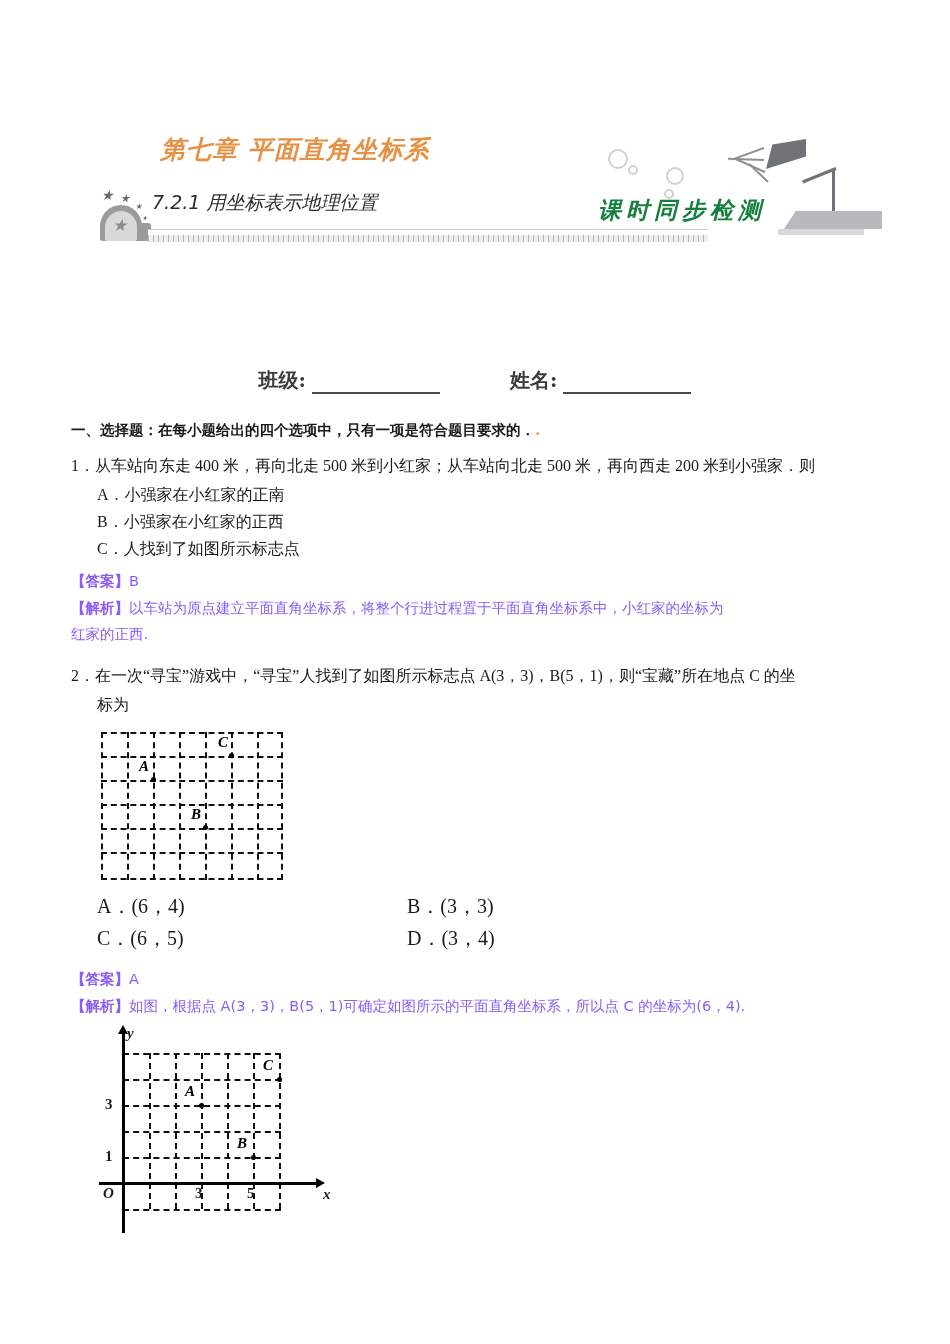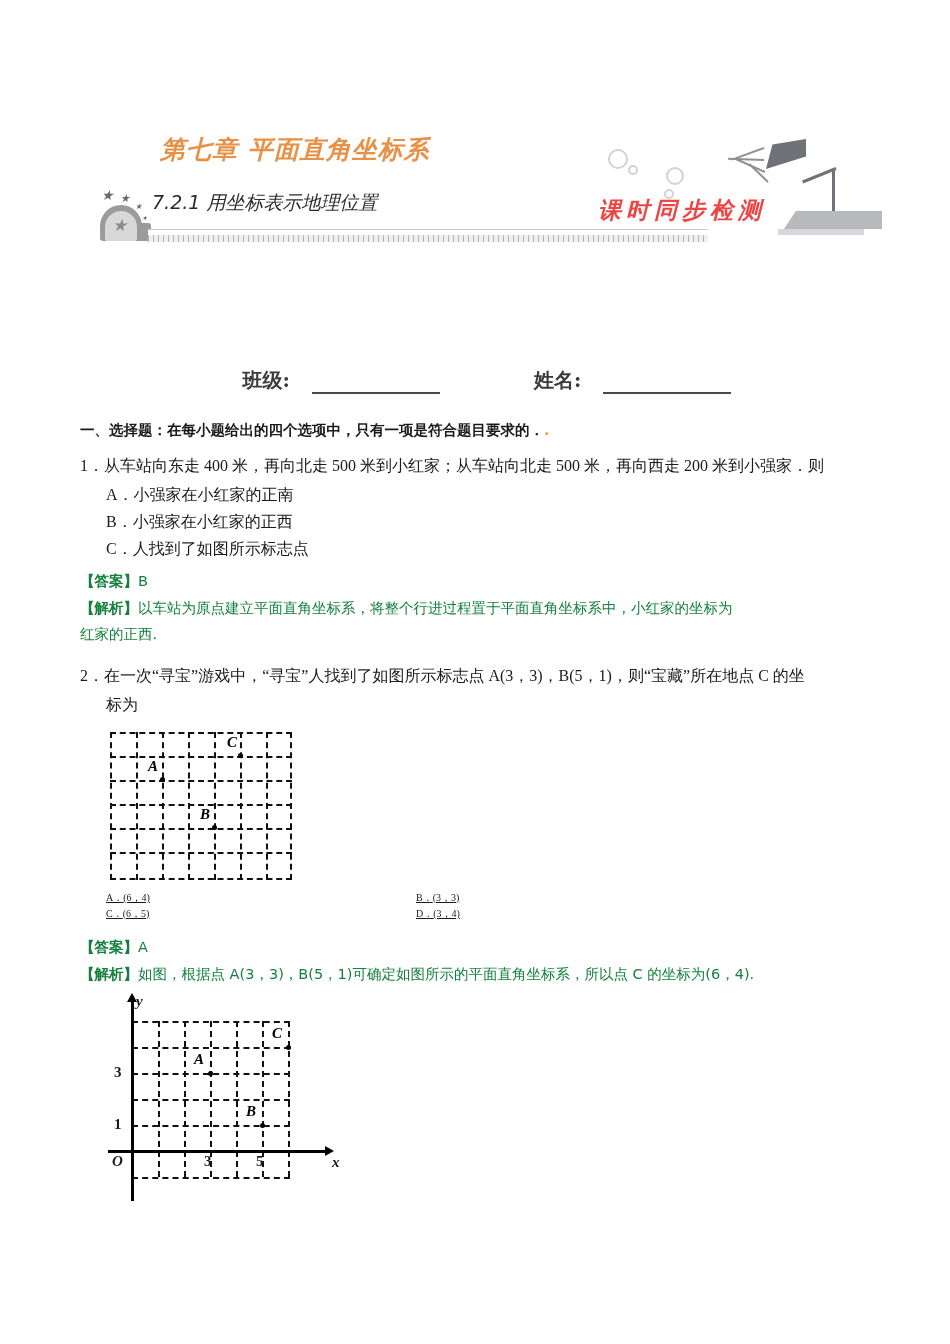--- a/index.html
+++ b/index.html
@@ -138,21 +138,21 @@
     width: 315px;
     height: 130px;
   }
   .banner-text {
     position: absolute;
     left: 28px;
     top: 68px;
     font-family: "DejaVu Serif", "Liberation Serif", serif;
     font-size: 23px;
     font-weight: bold;
-    color: #ef4444;
+    color: #15803d;
     letter-spacing: 5px;
     white-space: nowrap;
   }
   .bubble {
     position: absolute;
     border: 2px solid #d2d2d4;
     border-radius: 50%;
   }
   .b1 { left: 38px; top: 22px; width: 20px; height: 20px; }
   .b2 { left: 58px; top: 38px; width: 10px; height: 10px; }
@@ -220,32 +220,32 @@
     left: 0; right: 0;
     top: 262px;
     display: flex;
     justify-content: center;
     gap: 70px;
     font-family: "DejaVu Serif", "Liberation Serif", serif;
     font-size: 20px;
     font-weight: bold;
     color: #3b3b3b;
   }
-  .info-field { display: flex; align-items: flex-end; gap: 22px; margin-left: 24px; }
+  .info-field { display: flex; align-items: flex-end; gap: 6px; }
   .info-line {
     display: inline-block;
     width: 128px;
     border-bottom: 2px solid #4a4a4a;
     height: 20px;
   }
 
   
   .content {
     position: absolute;
-    left: 80px;
+    left: 71px;
     top: 316px;
     width: 800px;
   }
 
   .sec-head {
     font-family: "DejaVu Sans", "Liberation Sans", sans-serif;
     font-size: 14.5px;
     font-weight: bold;
     color: #1a1a1a;
     margin-bottom: 14px;
@@ -260,35 +260,34 @@
   }
 
   .opt {
     font-size: 16px;
     line-height: 1.52;
     margin-left: 26px;
     margin-bottom: 3px;
   }
 
   .ans-block {
-    color: #15803d;
+    color: #8b5cf6;
     font-family: "DejaVu Sans", "Liberation Sans", sans-serif;
     font-size: 14.5px;
     line-height: 1.85;
     margin-top: 6px;
   }
   .ans-block .lbl { font-weight: bold; }
   .ans-block p { margin: 0; }
 
   .two-col {
     display: flex;
     margin-left: 26px;
-    font-size: 10px;
+    font-size: 20px;
     line-height: 1.6;
-    text-decoration: underline;
   }
   .two-col .c1 { width: 310px; }
 
   
   .fig1 {
     position: relative;
     margin: 14px 0 10px 30px;
     width: 182px;
     height: 148px;
   }

